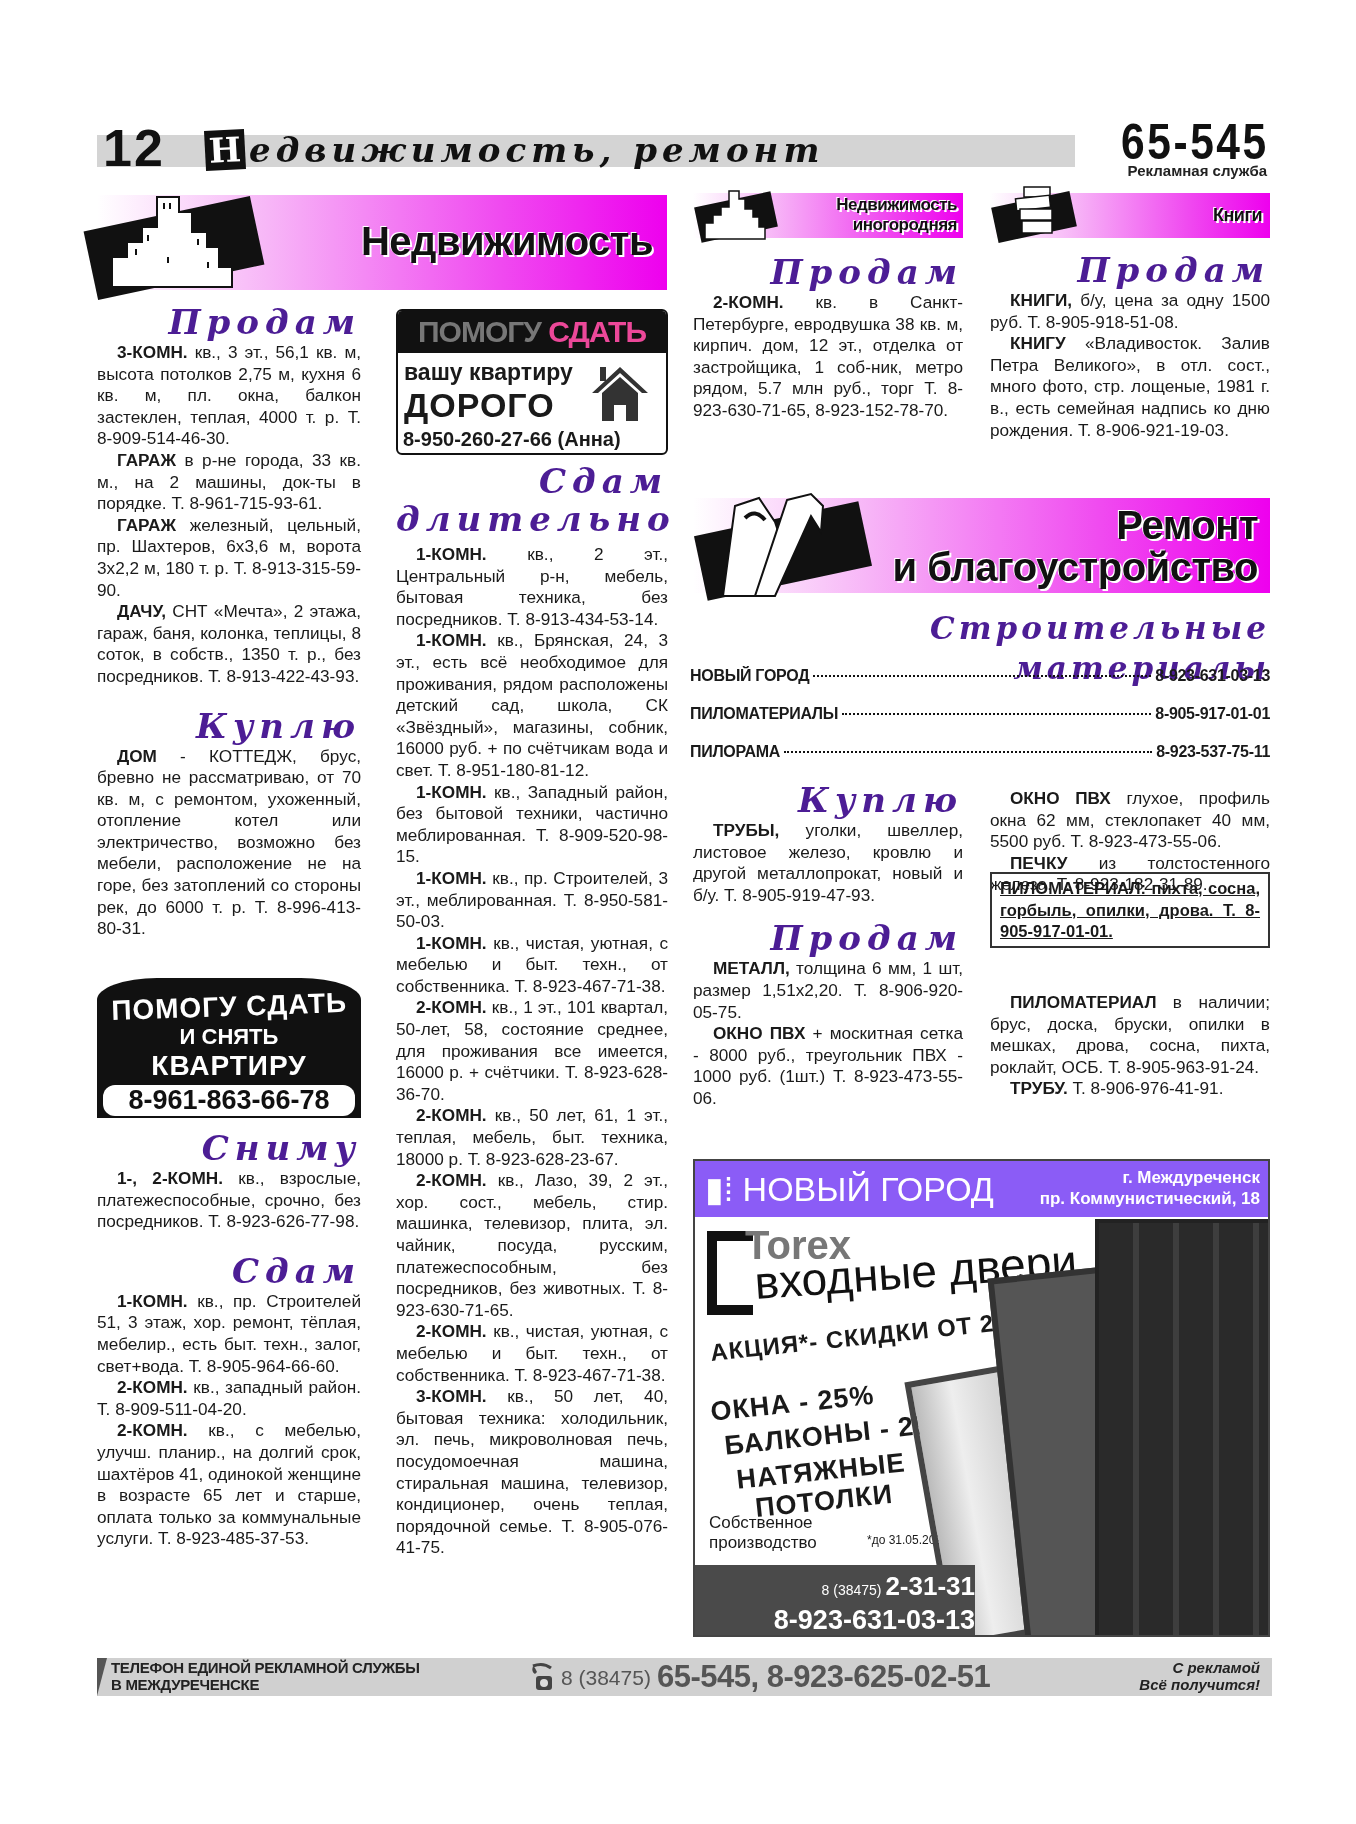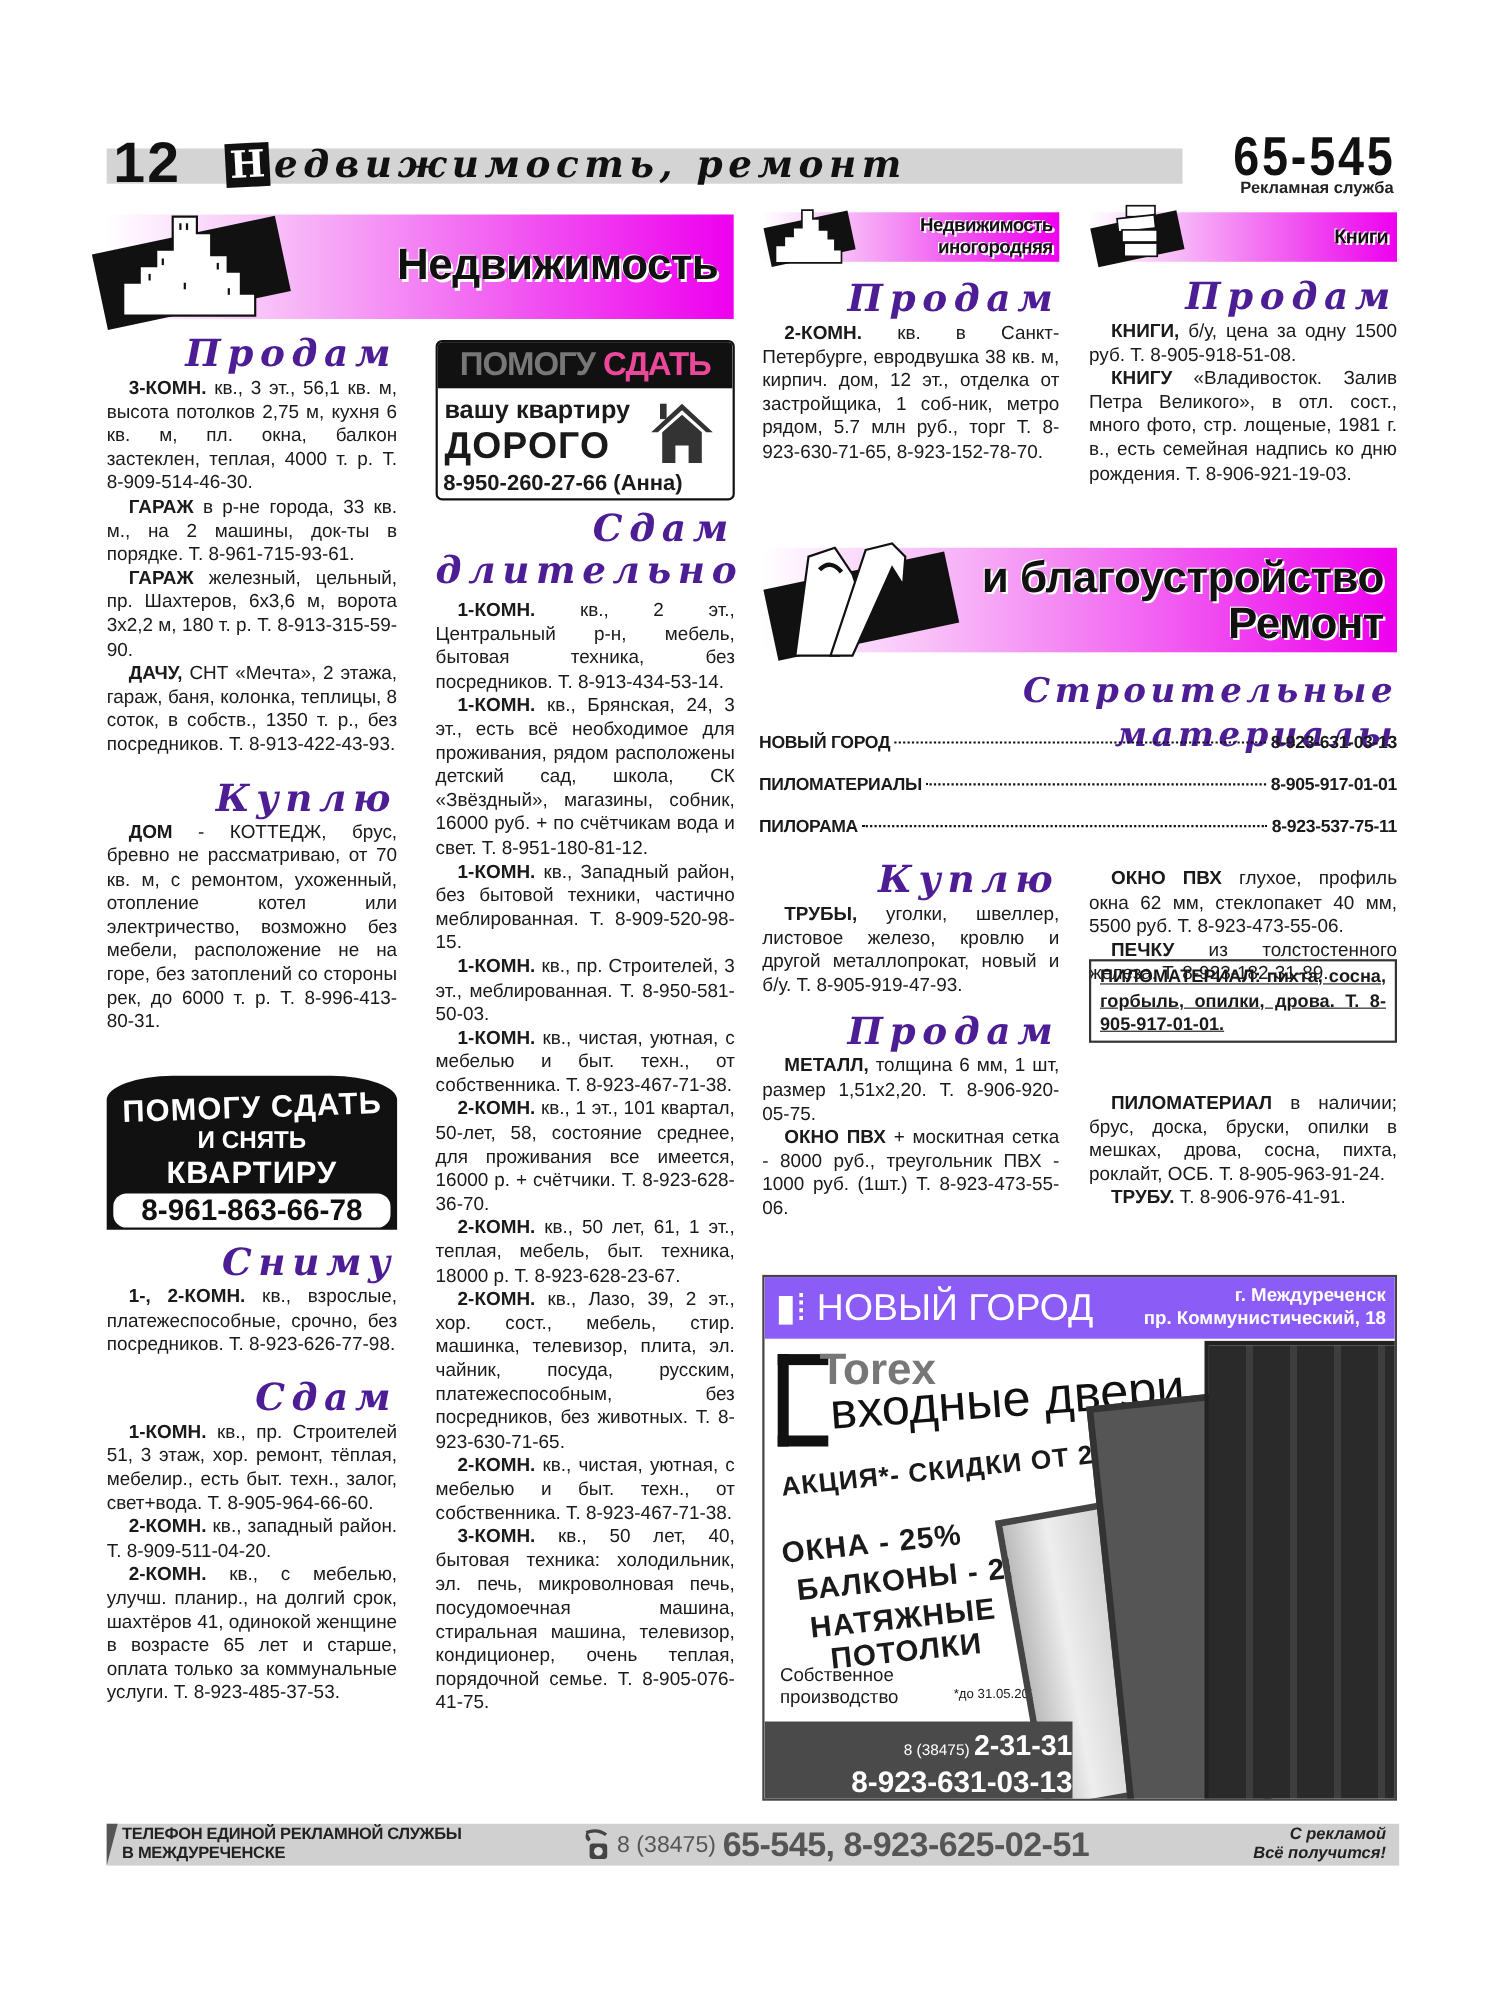--- a/index.html
+++ b/index.html
@@ -217,22 +217,22 @@
 </div>
 
 <div class="banner" style="left:693px; top:498px; width:577px; height:95px;">
   <div class="icon-box" style="left:6px; top:20px; width:168px; height:66px;"></div>
   <svg style="position:absolute; left:22px; top:-6px;" width="128" height="108" viewBox="0 0 128 108">
     <path d="M20 14 L44 6 L60 30 L70 60 L48 104 L8 104 Z" fill="#fff" stroke="#111" stroke-width="2"></path>
     <path d="M30 26 Q40 16 50 28" fill="none" stroke="#111" stroke-width="4"></path>
     <path d="M72 8 L96 2 L108 14 L106 40 L96 24 L60 104 L40 104 Z" fill="#fff" stroke="#111" stroke-width="2"></path>
   </svg>
   <div class="title" style="right:12px; top:6px; font-size:40px; line-height:42px;">
+    <div>Ремонт</div>
     <div>и благоустройство</div>
-    <div>Ремонт</div>
   </div>
 </div>
 
 <div class="rubric" style="position:absolute; left:693px; top:608px; width:577px; font-size:31px; letter-spacing:4px;">Строительные материалы</div>
 
 <div id="mat-list">
     <div class="mat-row" style="top: 666px;">
       <span class="name">НОВЫЙ ГОРОД</span>
       <span class="dots"></span>
       <span class="tel">8-923-631-03-13</span>

